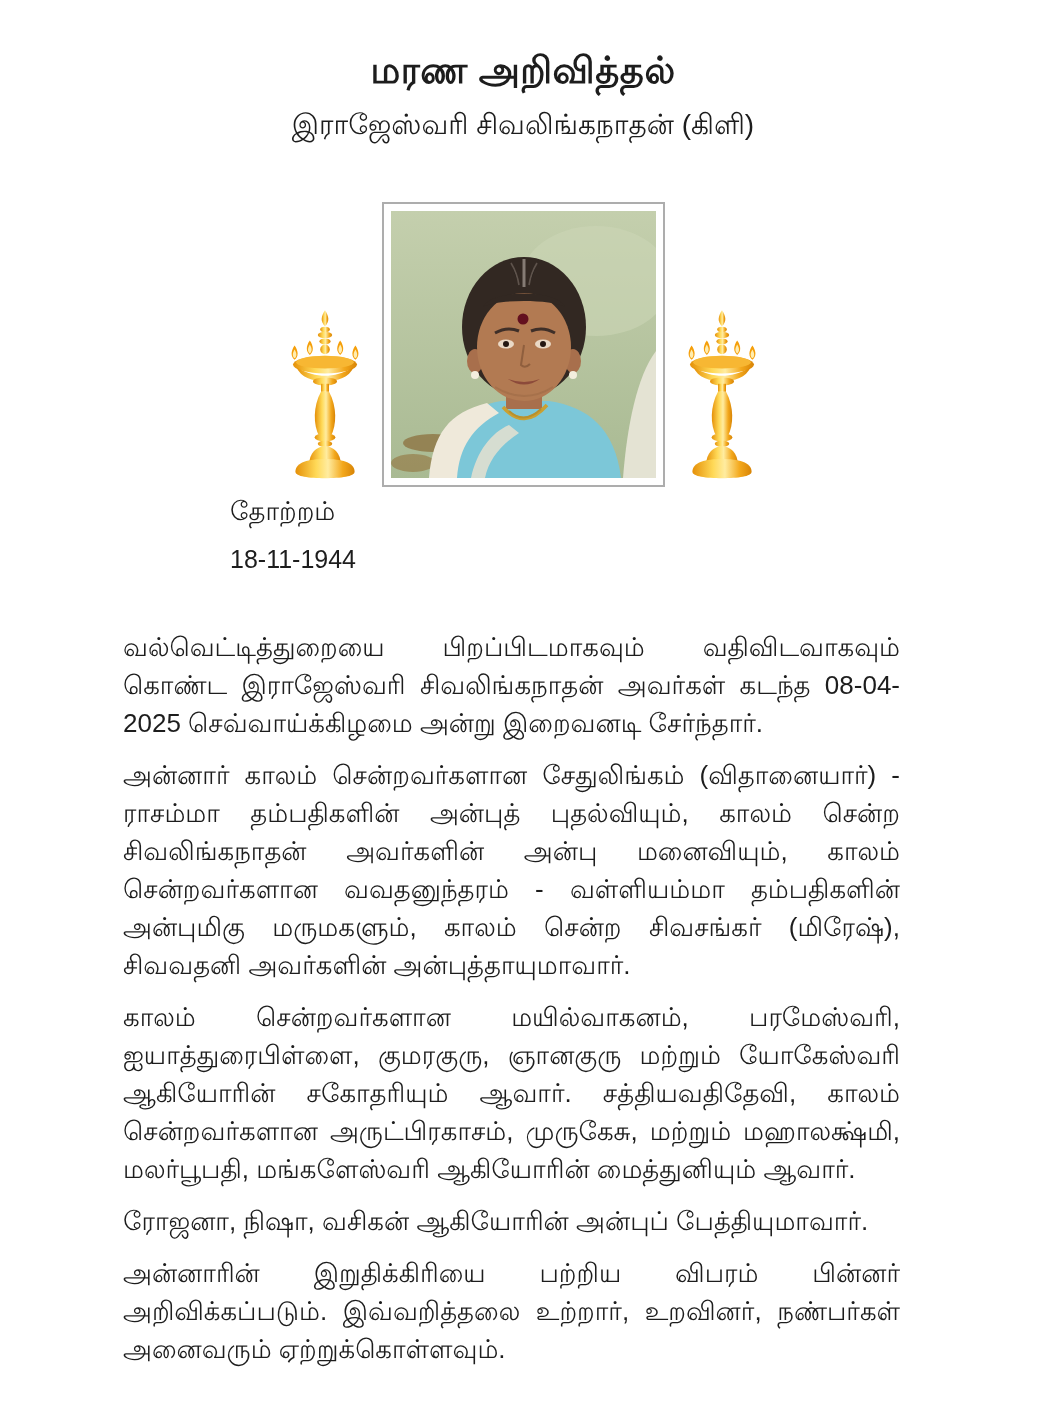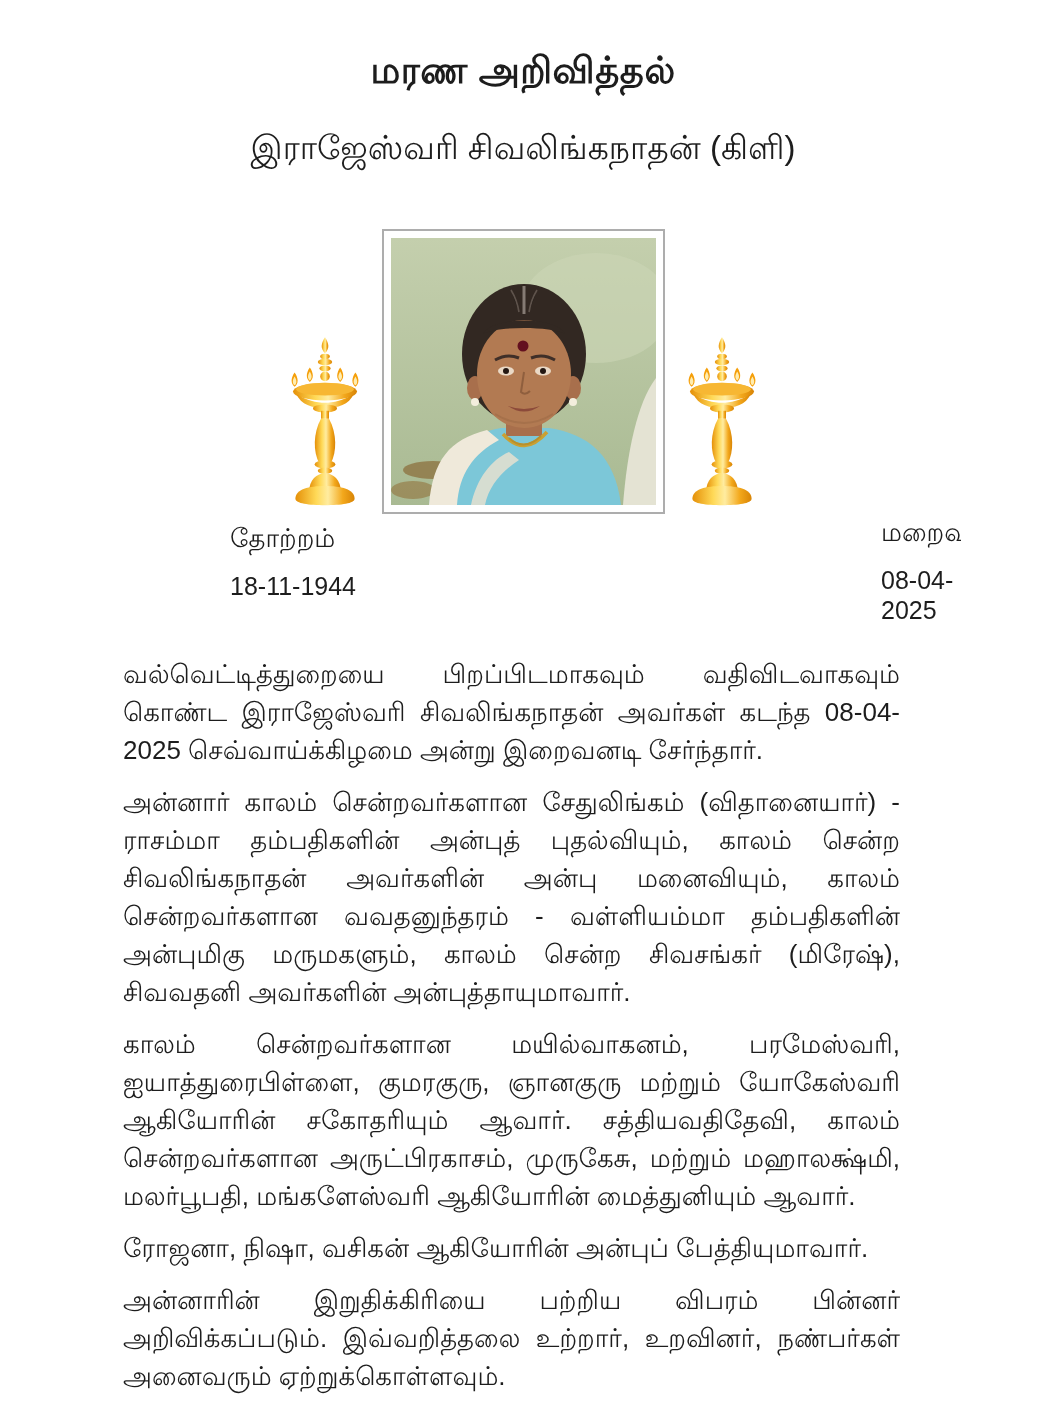--- a/index.html
+++ b/index.html
@@ -18,23 +18,23 @@
     overflow: hidden;
   }
   .doc-title {
     margin-top: 50px;
     text-align: center;
     font-size: 37px;
     font-weight: 700;
     letter-spacing: 0.5px;
   }
   .doc-subtitle {
-    margin-top: 32px;
+    margin-top: 12px;
     text-align: center;
-    font-size: 33px;
+    font-size: 28px;
     font-weight: 400;
   }
   .photo-section {
     position: relative;
     margin-top: 58px;
     height: 400px;
   }
   .photo-row {
     display: flex;
     justify-content: center;
@@ -211,24 +211,20 @@
         <use href="#lamp-symbol"></use>
       </svg>
 
     </div>
 
     <div class="memorial-col birth-col">
       <div class="m-label">தோற்றம்</div>
       <div class="m-date">18-11-1944</div>
     </div>
 
-    <div class="memorial-col death-col">
-      <div class="m-label">மறைவு</div>
-      <div class="m-date">08-04-2025</div>
-    </div>
   </div>
 
   <div class="body-text">
     <p>வல்வெட்டித்துறையை பிறப்பிடமாகவும் வதிவிடவாகவும் கொண்ட இராஜேஸ்வரி சிவலிங்கநாதன் அவர்கள் கடந்த 08-04-2025 செவ்வாய்க்கிழமை அன்று இறைவனடி சேர்ந்தார்.</p>
     <p>அன்னார் காலம் சென்றவர்களான சேதுலிங்கம் (விதானையார்) - ராசம்மா தம்பதிகளின் அன்புத் புதல்வியும், காலம் சென்ற சிவலிங்கநாதன் அவர்களின் அன்பு மனைவியும்,  காலம் சென்றவர்களான வவதனுந்தரம் - வள்ளியம்மா தம்பதிகளின் அன்புமிகு மருமகளும், காலம் சென்ற சிவசங்கர் (மிரேஷ்), சிவவதனி அவர்களின் அன்புத்தாயுமாவார்.</p>
     <p>காலம் சென்றவர்களான மயில்வாகனம், பரமேஸ்வரி, ஐயாத்துரைபிள்ளை, குமரகுரு, ஞானகுரு மற்றும் யோகேஸ்வரி ஆகியோரின் சகோதரியும் ஆவார். சத்தியவதிதேவி, காலம் சென்றவர்களான அருட்பிரகாசம், முருகேசு, மற்றும் மஹாலக்ஷ்மி, மலர்பூபதி, மங்களேஸ்வரி ஆகியோரின் மைத்துனியும் ஆவார்.</p>
     <p>ரோஜனா, நிஷா, வசிகன் ஆகியோரின் அன்புப் பேத்தியுமாவார்.</p>
     <p>அன்னாரின் இறுதிக்கிரியை பற்றிய விபரம் பின்னர் அறிவிக்கப்படும். இவ்வறித்தலை உற்றார், உறவினர், நண்பர்கள் அனைவரும் ஏற்றுக்கொள்ளவும்.</p>
   </div>
 

